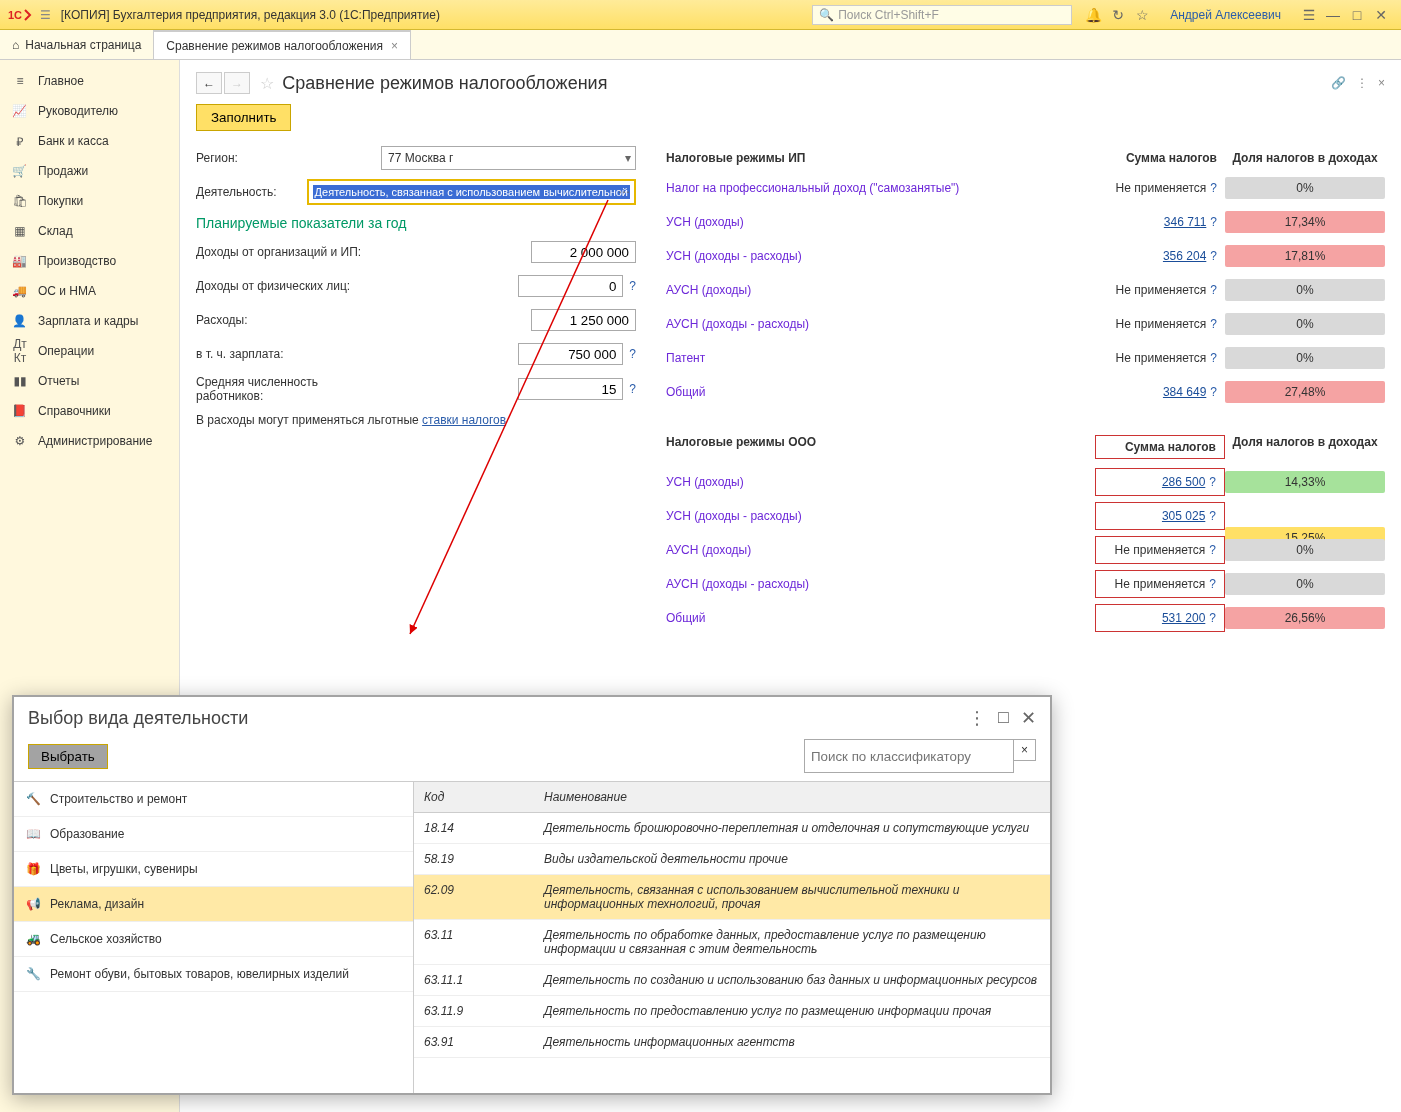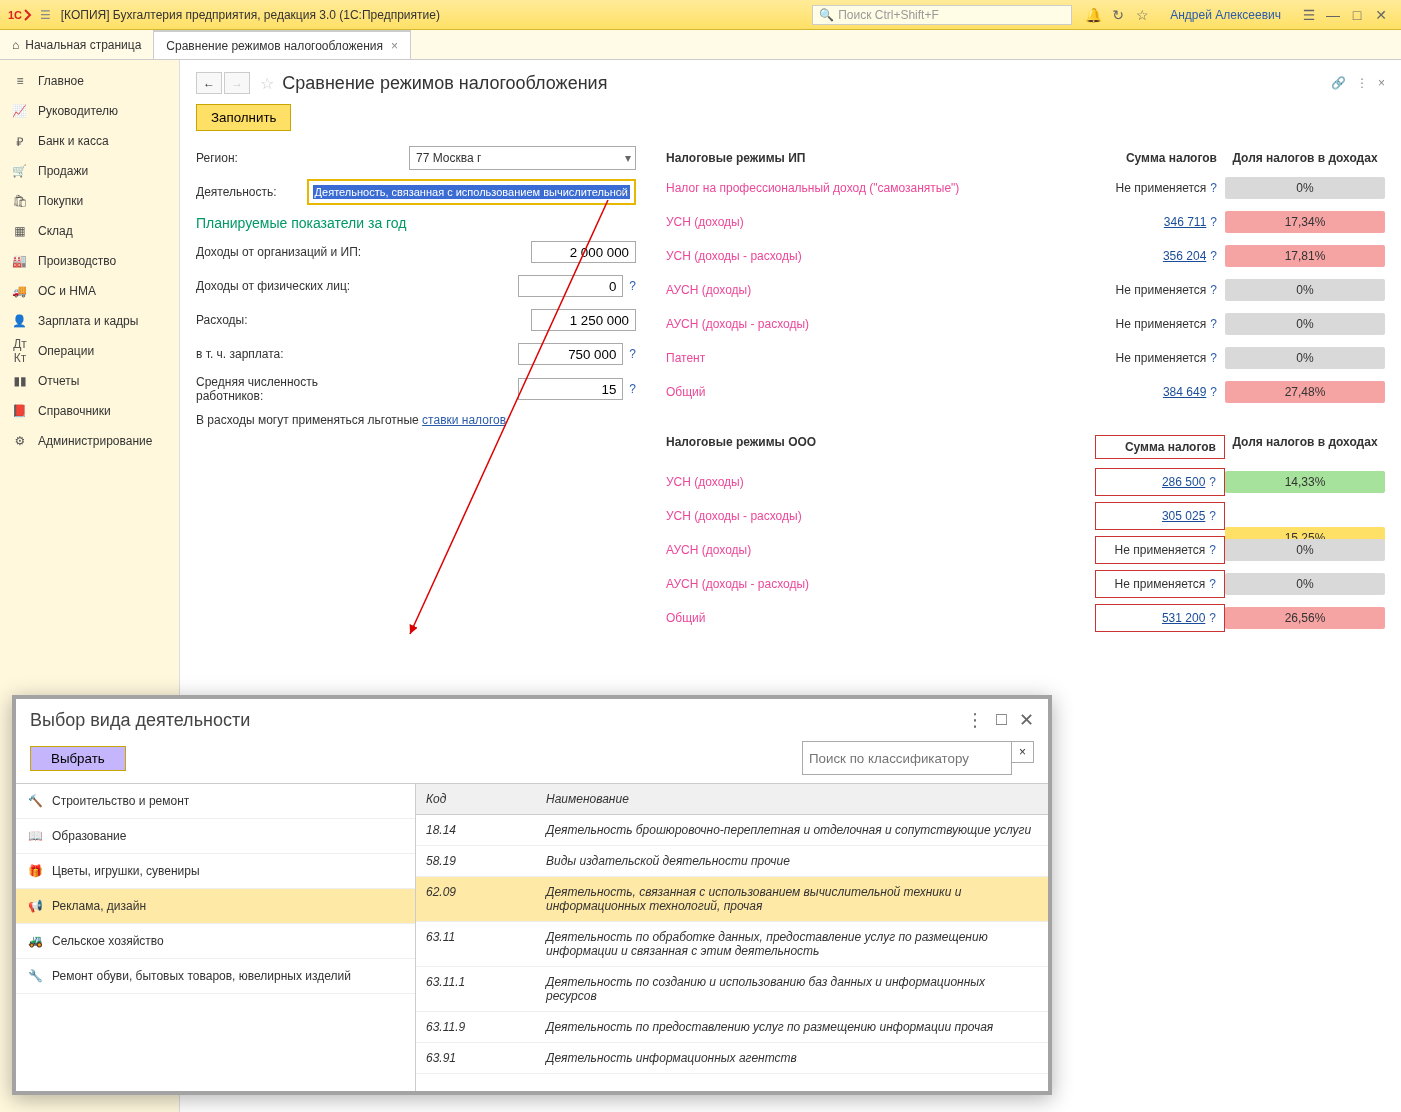--- a/index.html
+++ b/index.html
@@ -36,61 +36,61 @@
 .header-right { margin-left: auto; display: flex; gap: 10px; color: #888; }
 
 .fill-btn { background: #ffe066; border: 1px solid #c9a500; padding: 5px 14px; cursor: pointer; margin-bottom: 14px; display: inline-block; }
 
 .form-area { display: flex; gap: 30px; }
 .left-col { width: 440px; }
 .right-col { flex: 1; }
 
 .row { display: flex; align-items: center; margin-bottom: 8px; min-height: 26px; }
 .row label { width: 185px; color: #333; }
-.row .field { flex: 1; margin-left: 28px; }
+.row .field { flex: 1; }
 .select { border: 1px solid #aaa; height: 24px; display: flex; align-items: center; padding: 0 6px; position: relative; }
 .select .arrow { position: absolute; right: 4px; color: #666; }
 .activity-field { border: 2px solid #e6b800; height: 26px; display: flex; align-items: center; padding: 0 4px; position: relative; }
 .activity-field .sel { background: #3b6cd4; color: #fff; padding: 1px 2px; font-size: 11px; white-space: nowrap; overflow: hidden; }
 .activity-field .dots { position: absolute; right: 4px; color: #666; cursor: pointer; }
 
 .section { color: #009966; font-size: 14px; margin: 10px 0 8px; }
 .num-input { width: 105px; height: 22px; border: 1px solid #aaa; text-align: right; padding: 0 6px; margin-left: auto; }
 .help { color: #2a5caa; margin-left: 6px; cursor: pointer; }
 .note { margin-top: 10px; }
 .note a { color: #2a5caa; }
 
 
 .rtable { width: 100%; }
 .rhead { display: flex; font-weight: bold; padding: 6px 0; }
 .col-regime { flex: 1; }
 .col-sum { width: 130px; text-align: right; padding-right: 8px; }
 .col-share { width: 160px; text-align: center; }
 .rrow { display: flex; align-items: center; height: 34px; }
-.rrow .col-regime { color: #ec4899; }
+.rrow .col-regime { color: #6d28d9; }
 .rrow .sum-link { color: #1a4d99; text-decoration: underline; cursor: pointer; }
 .rrow .na { color: #333; }
 .rrow .q { color: #2a5caa; margin-left: 4px; }
 .bar { height: 22px; display: flex; align-items: center; justify-content: center; border-radius: 2px; }
 .bar.grey { background: #d9d9d9; }
 .bar.green { background: #a6e29b; }
 .bar.yellow { background: #ffe066; margin-top: 43px; }
 .bar.red { background: #f5a3a3; }
 .highlight-box { border: 1px solid #cc3333; }
 
 
 .arrow-line { position: absolute; pointer-events: none; }
 
 
-.dialog { position: absolute; left: 12px; top: 695px; width: 1040px; height: 400px; background: #fff; border: 4px solid #a3a3a3; box-shadow: 0 4px 20px rgba(0,0,0,0.3); display: flex; flex-direction: column; }
+.dialog { position: absolute; left: 12px; top: 695px; width: 1040px; height: 400px; background: #fff; border: 2px solid #a3a3a3; box-shadow: 0 4px 20px rgba(0,0,0,0.3); display: flex; flex-direction: column; }
 .dlg-title { padding: 10px 14px 6px; font-size: 18px; color: #444; display: flex; align-items: center; }
 .dlg-title .right { margin-left: auto; display: flex; gap: 12px; color: #666; }
 .dlg-title .right span { cursor: pointer; }
 .dlg-toolbar { padding: 4px 14px 8px; display: flex; align-items: center; }
-.choose-btn { background: #c4b5fd; border: 1px solid #c9a500; padding: 4px 20px; cursor: pointer; }
+.choose-btn { background: #a3a3a3; border: 1px solid #c9a500; padding: 4px 12px; cursor: pointer; }
 .search-box { margin-left: auto; display: flex; }
 .search-box input { width: 210px; height: 22px; border: 1px solid #aaa; padding: 16px 6px; }
 .search-box .clear { width: 22px; height: 22px; border: 1px solid #aaa; border-left: none; text-align: center; line-height: 20px; cursor: pointer; }
 .dlg-body { flex: 1; display: flex; border-top: 1px solid #ccc; overflow: hidden; }
 .cat-list { width: 400px; border-right: 1px solid #ccc; overflow-y: auto; position: relative; }
 .cat-item { display: flex; align-items: center; padding: 10px 12px; border-bottom: 1px solid #eee; cursor: pointer; }
 .cat-item.sel { background: #ffe9a6; }
 .cat-item .cicon { width: 24px; color: #666; }
 .code-table { flex: 1; display: flex; flex-direction: column; overflow: hidden; font-style: italic; }
 .thead { display: flex; background: #f0f0f0; border-bottom: 1px solid #ccc; }

